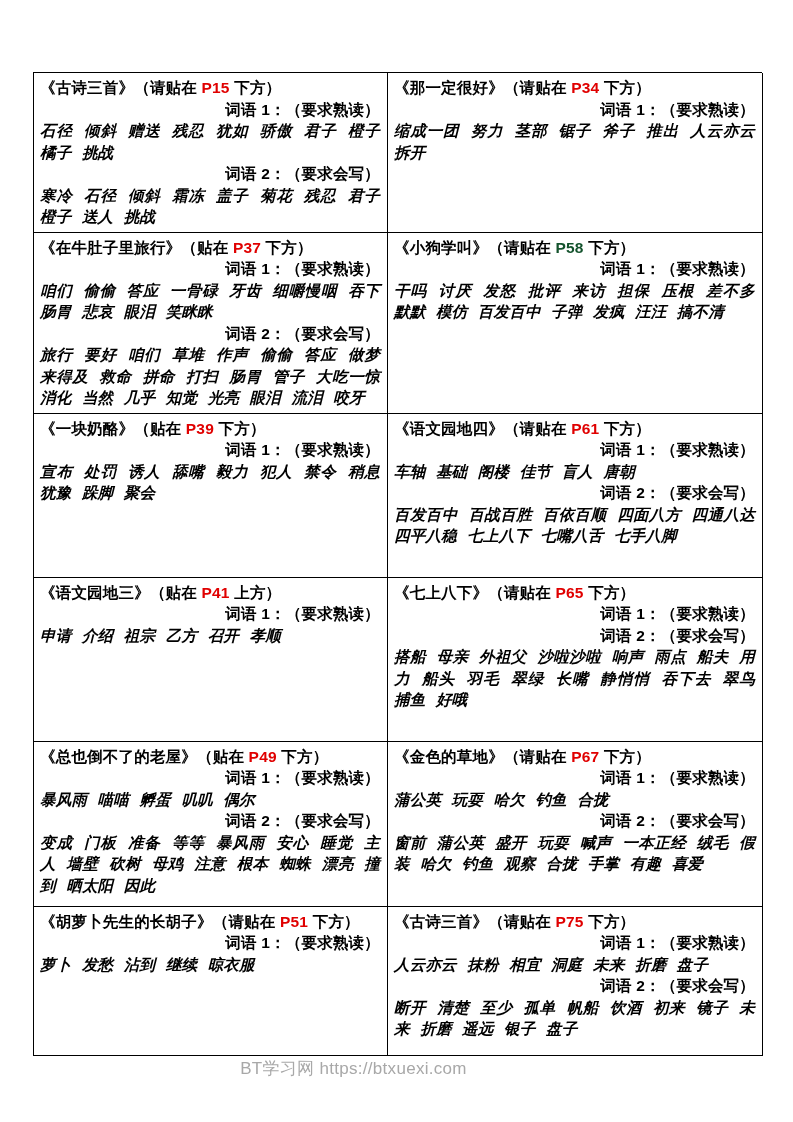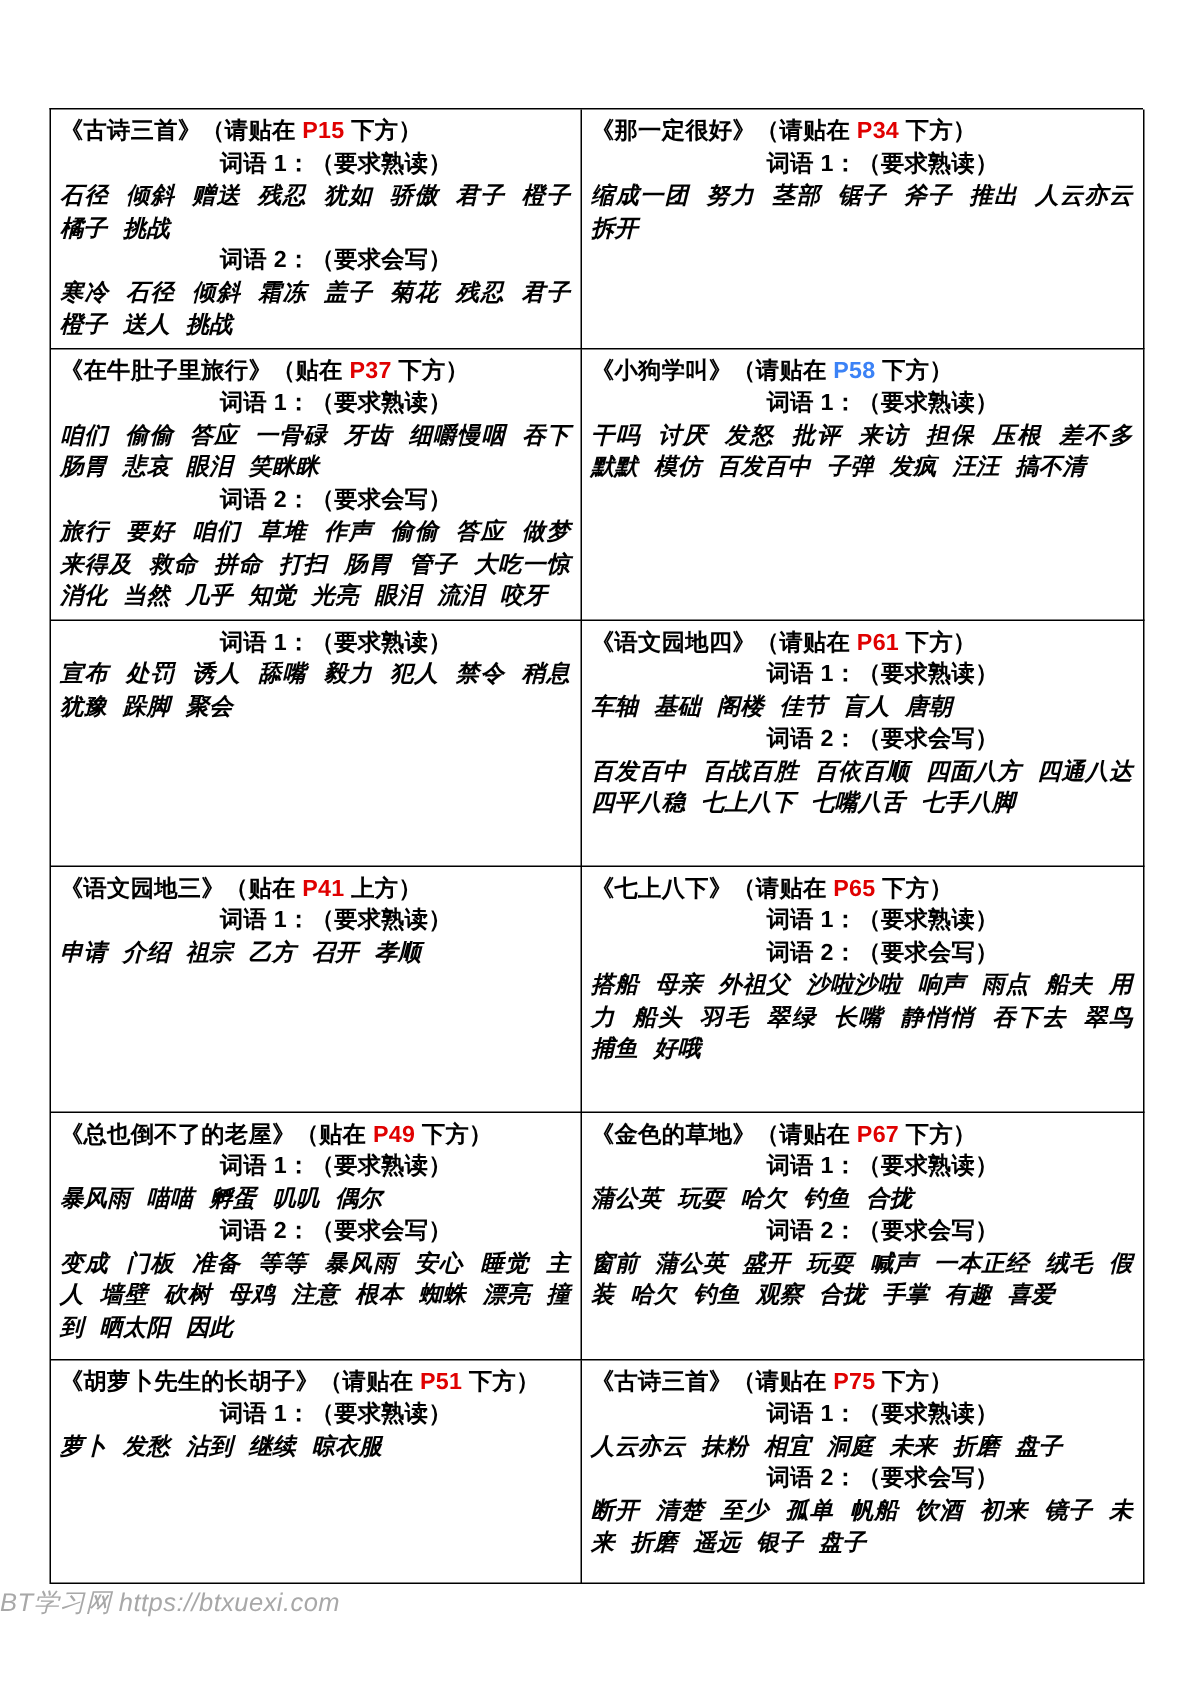--- a/index.html
+++ b/index.html
@@ -24,33 +24,32 @@
   }
   
   .t-row:nth-child(1) .cell{min-height:154px;}
   .t-row:nth-child(2) .cell{min-height:165px;}
   .t-row:nth-child(3) .cell{min-height:164px;}
   .t-row:nth-child(4) .cell{min-height:164px;}
   .t-row:nth-child(5) .cell{min-height:165px;}
   .t-row:nth-child(6) .cell{min-height:149px;}
   .title-line{white-space:nowrap;}
   .page-ref.red{color:var(--page-red,#e00000);}
-  .page-ref.black{color:#3b82f6;}
+  .page-ref.black{color:#14532d;}
   .word-line{
     text-align:justify;
     word-spacing:6px;
     font-style:italic;
   }
-  .list-label{text-align:center;margin-left:28px;}
+  .list-label{text-align:right;margin-left:28px;}
   .footer{
     position:absolute;left:0;top:1057px;width:707px;
-    text-align:left;
+    text-align:center;
     font-size:17px;font-weight:400;color:#a8a8a8;
     letter-spacing:0.3px;
-    font-style:italic;
   }
 </style>
 </head>
 <body>
 
 <div class="sheet">
   <div class="word-table">
       <div class="t-row">
         <div class="cell">
           <div class="title-line"><span>《古诗三首》（请贴在 </span><span class="page-ref red">P15</span><span> 下方）</span></div>
@@ -74,20 +73,21 @@
           <div class="word-line">旅行 要好 咱们 草堆 作声 偷偷 答应 做梦 来得及 救命 拼命 打扫 肠胃 管子 大吃一惊 消化 当然 几乎 知觉 光亮 眼泪 流泪 咬牙</div>
         </div>
         <div class="cell">
           <div class="title-line"><span>《小狗学叫》（请贴在 </span><span class="page-ref black">P58</span><span> 下方）</span></div>
           <div class="list-label">词语 1：（要求熟读）</div>
           <div class="word-line">干吗 讨厌 发怒 批评 来访 担保 压根 差不多 默默 模仿 百发百中 子弹 发疯 汪汪 搞不清</div>
         </div>
       </div>
       <div class="t-row">
         <div class="cell">
+          <div class="title-line"><span>《一块奶酪》（贴在 </span><span class="page-ref red">P39</span><span> 下方）</span></div>
           <div class="list-label">词语 1：（要求熟读）</div>
           <div class="word-line">宣布 处罚 诱人 舔嘴 毅力 犯人 禁令 稍息 犹豫 跺脚 聚会</div>
         </div>
         <div class="cell">
           <div class="title-line"><span>《语文园地四》（请贴在 </span><span class="page-ref red">P61</span><span> 下方）</span></div>
           <div class="list-label">词语 1：（要求熟读）</div>
           <div class="word-line">车轴 基础 阁楼 佳节 盲人 唐朝</div>
           <div class="list-label">词语 2：（要求会写）</div>
           <div class="word-line">百发百中 百战百胜 百依百顺 四面八方 四通八达 四平八稳 七上八下 七嘴八舌 七手八脚</div>
         </div>

